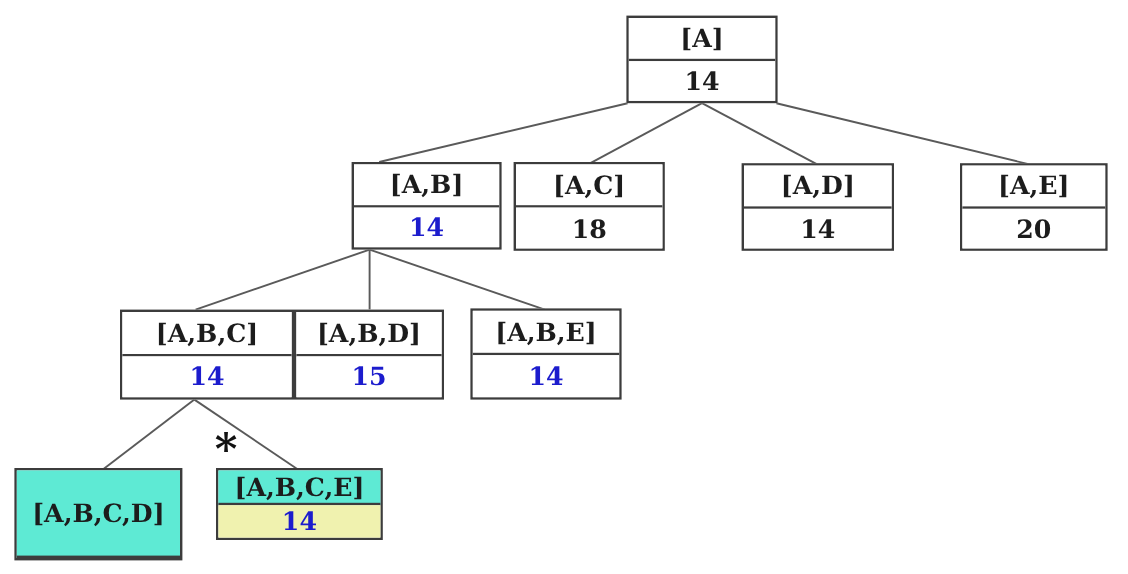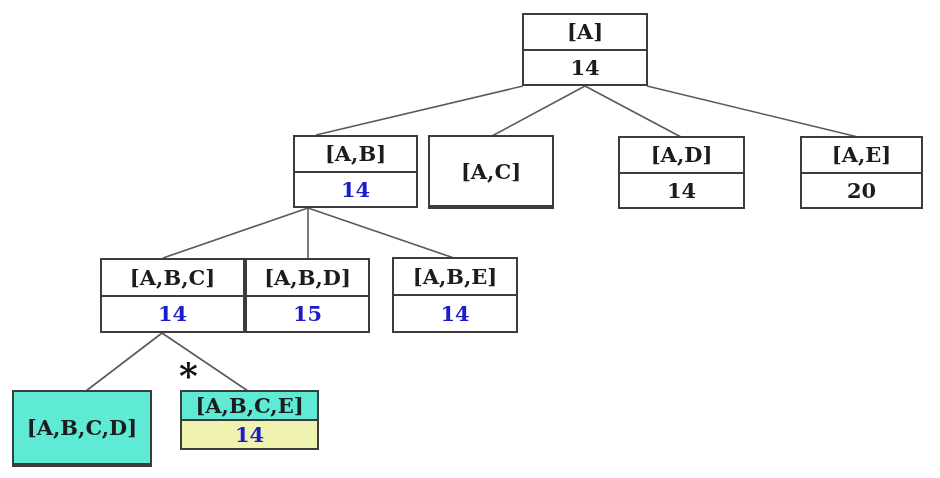--- a/index.html
+++ b/index.html
@@ -82,20 +82,21 @@
     <div class="cell val-black">14</div>
   </div>
 
   <div class="node" style="left:247px; top:135px; width:125px; height:73px;margin-left:46px;">
     <div class="cell label-cell">[A,B]</div>
     <div class="cell val-blue">14</div>
   </div>
 
   <div class="node" style="left:428px; top:135px; width:126px; height:74px;">
     <div class="cell label-cell">[A,C]</div>
+    <div class="cell val-black">18</div>
   </div>
 
   <div class="node" style="left:618px; top:136px; width:127px; height:73px;">
     <div class="cell label-cell">[A,D]</div>
     <div class="cell val-black">14</div>
   </div>
 
   <div class="node" style="left:800px; top:136px; width:123px; height:73px;">
     <div class="cell label-cell">[A,E]</div>
     <div class="cell val-black">20</div>

